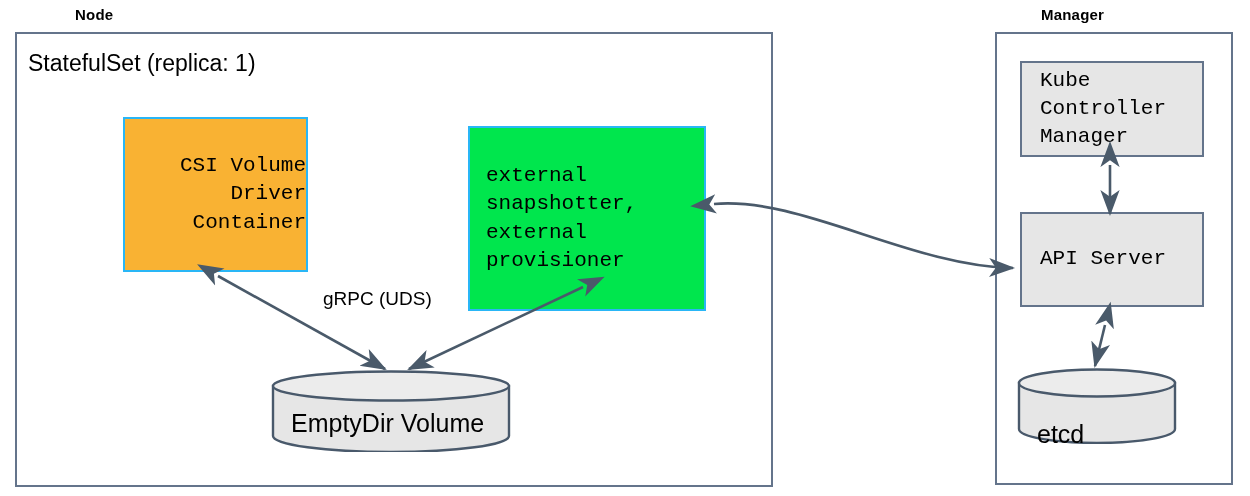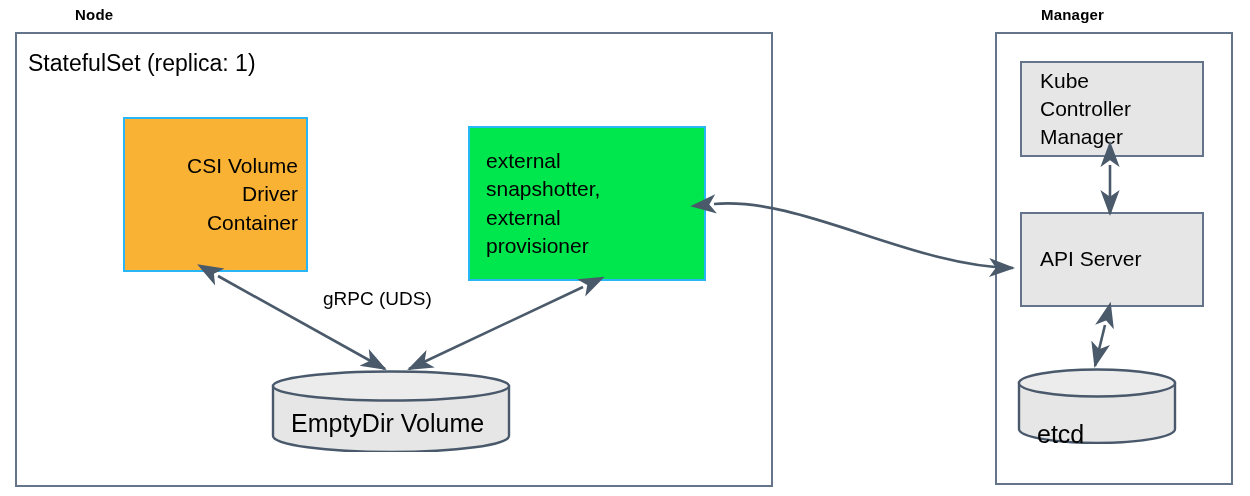--- a/index.html
+++ b/index.html
@@ -44,22 +44,22 @@
     box-sizing: border-box;
     display: flex;
     flex-direction: column;
     justify-content: center;
   }
   .node-box .node-text {
     font-size: 21px;
     line-height: 1.34;
     color: #000000;
     padding-left: 16px;
-    padding-right: 8px;
     white-space: pre-line;
+    font-family: Liberation Mono, monospace;
   }
   .box-orange {
     background: #f9b233;
     border: 2px solid #29b6f6;
   }
   .box-green {
     background: #00e64d;
     border: 2px solid #29b6f6;
   }
   .box-grey {
@@ -106,21 +106,21 @@
   <div class="group-box" id="node-group" style="left:15px; top:32px; width:758px; height:455px;"></div>
 
   <div class="group-title" style="left:28px; top:50px;">StatefulSet (replica: 1)</div>
 
   <div class="node-box box-orange" style="left:123px; top:117px; width:185px; height:155px;text-align:right;">
     <div class="node-text">CSI Volume
 Driver
 Container</div>
   </div>
 
-  <div class="node-box box-green" style="left:468px; top:126px; width:238px; height:155px;">
+  <div class="node-box box-green" style="left:468px; top:126px; width:238px; height:185px;">
     <div class="node-text">external
 snapshotter,
 external
 provisioner</div>
   </div>
 
   <div class="cylinder" style="left:271px; top:370px; width:240px; height:82px;">
     <svg width="240" height="82" viewBox="0 0 240 82">
       <path d="M2,16 L2,66 A118,16 0 0 0 238,66 L238,16 Z" fill="#e6e6e6" stroke="#49596b" stroke-width="2.4"></path>
       <ellipse cx="120" cy="16" rx="118" ry="14.5" fill="#ececec" stroke="#49596b" stroke-width="2.4"></ellipse>

